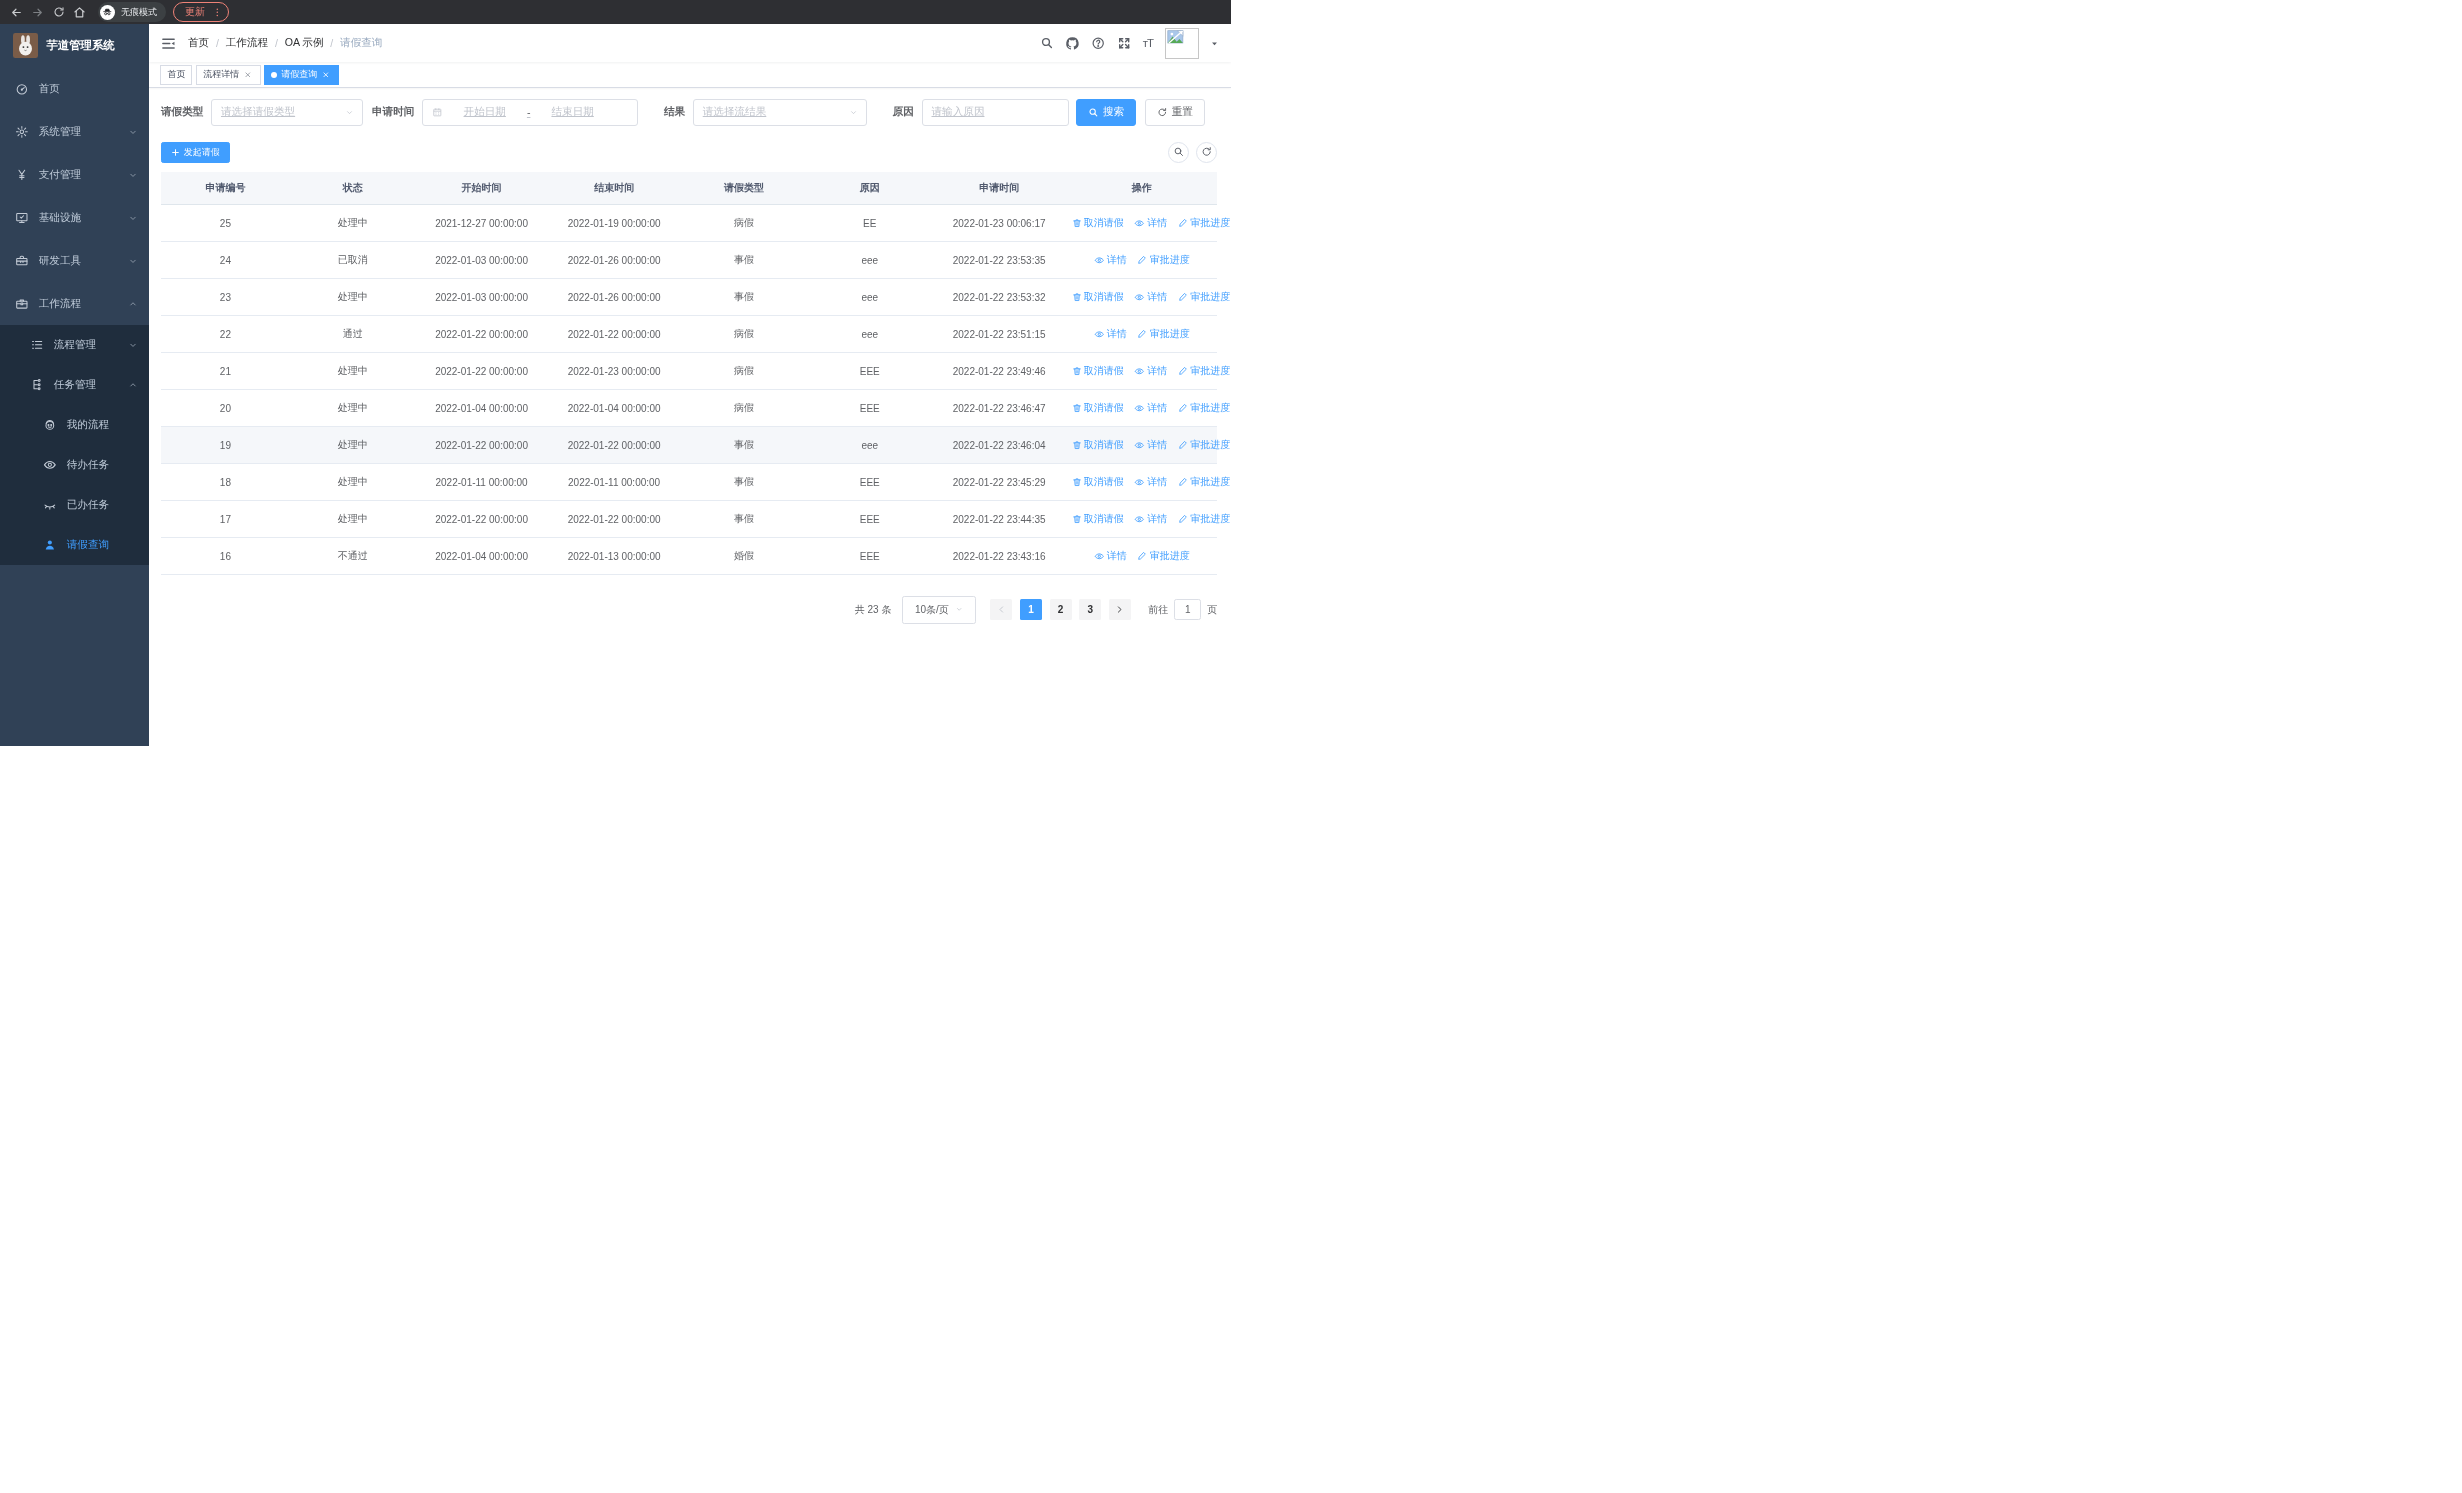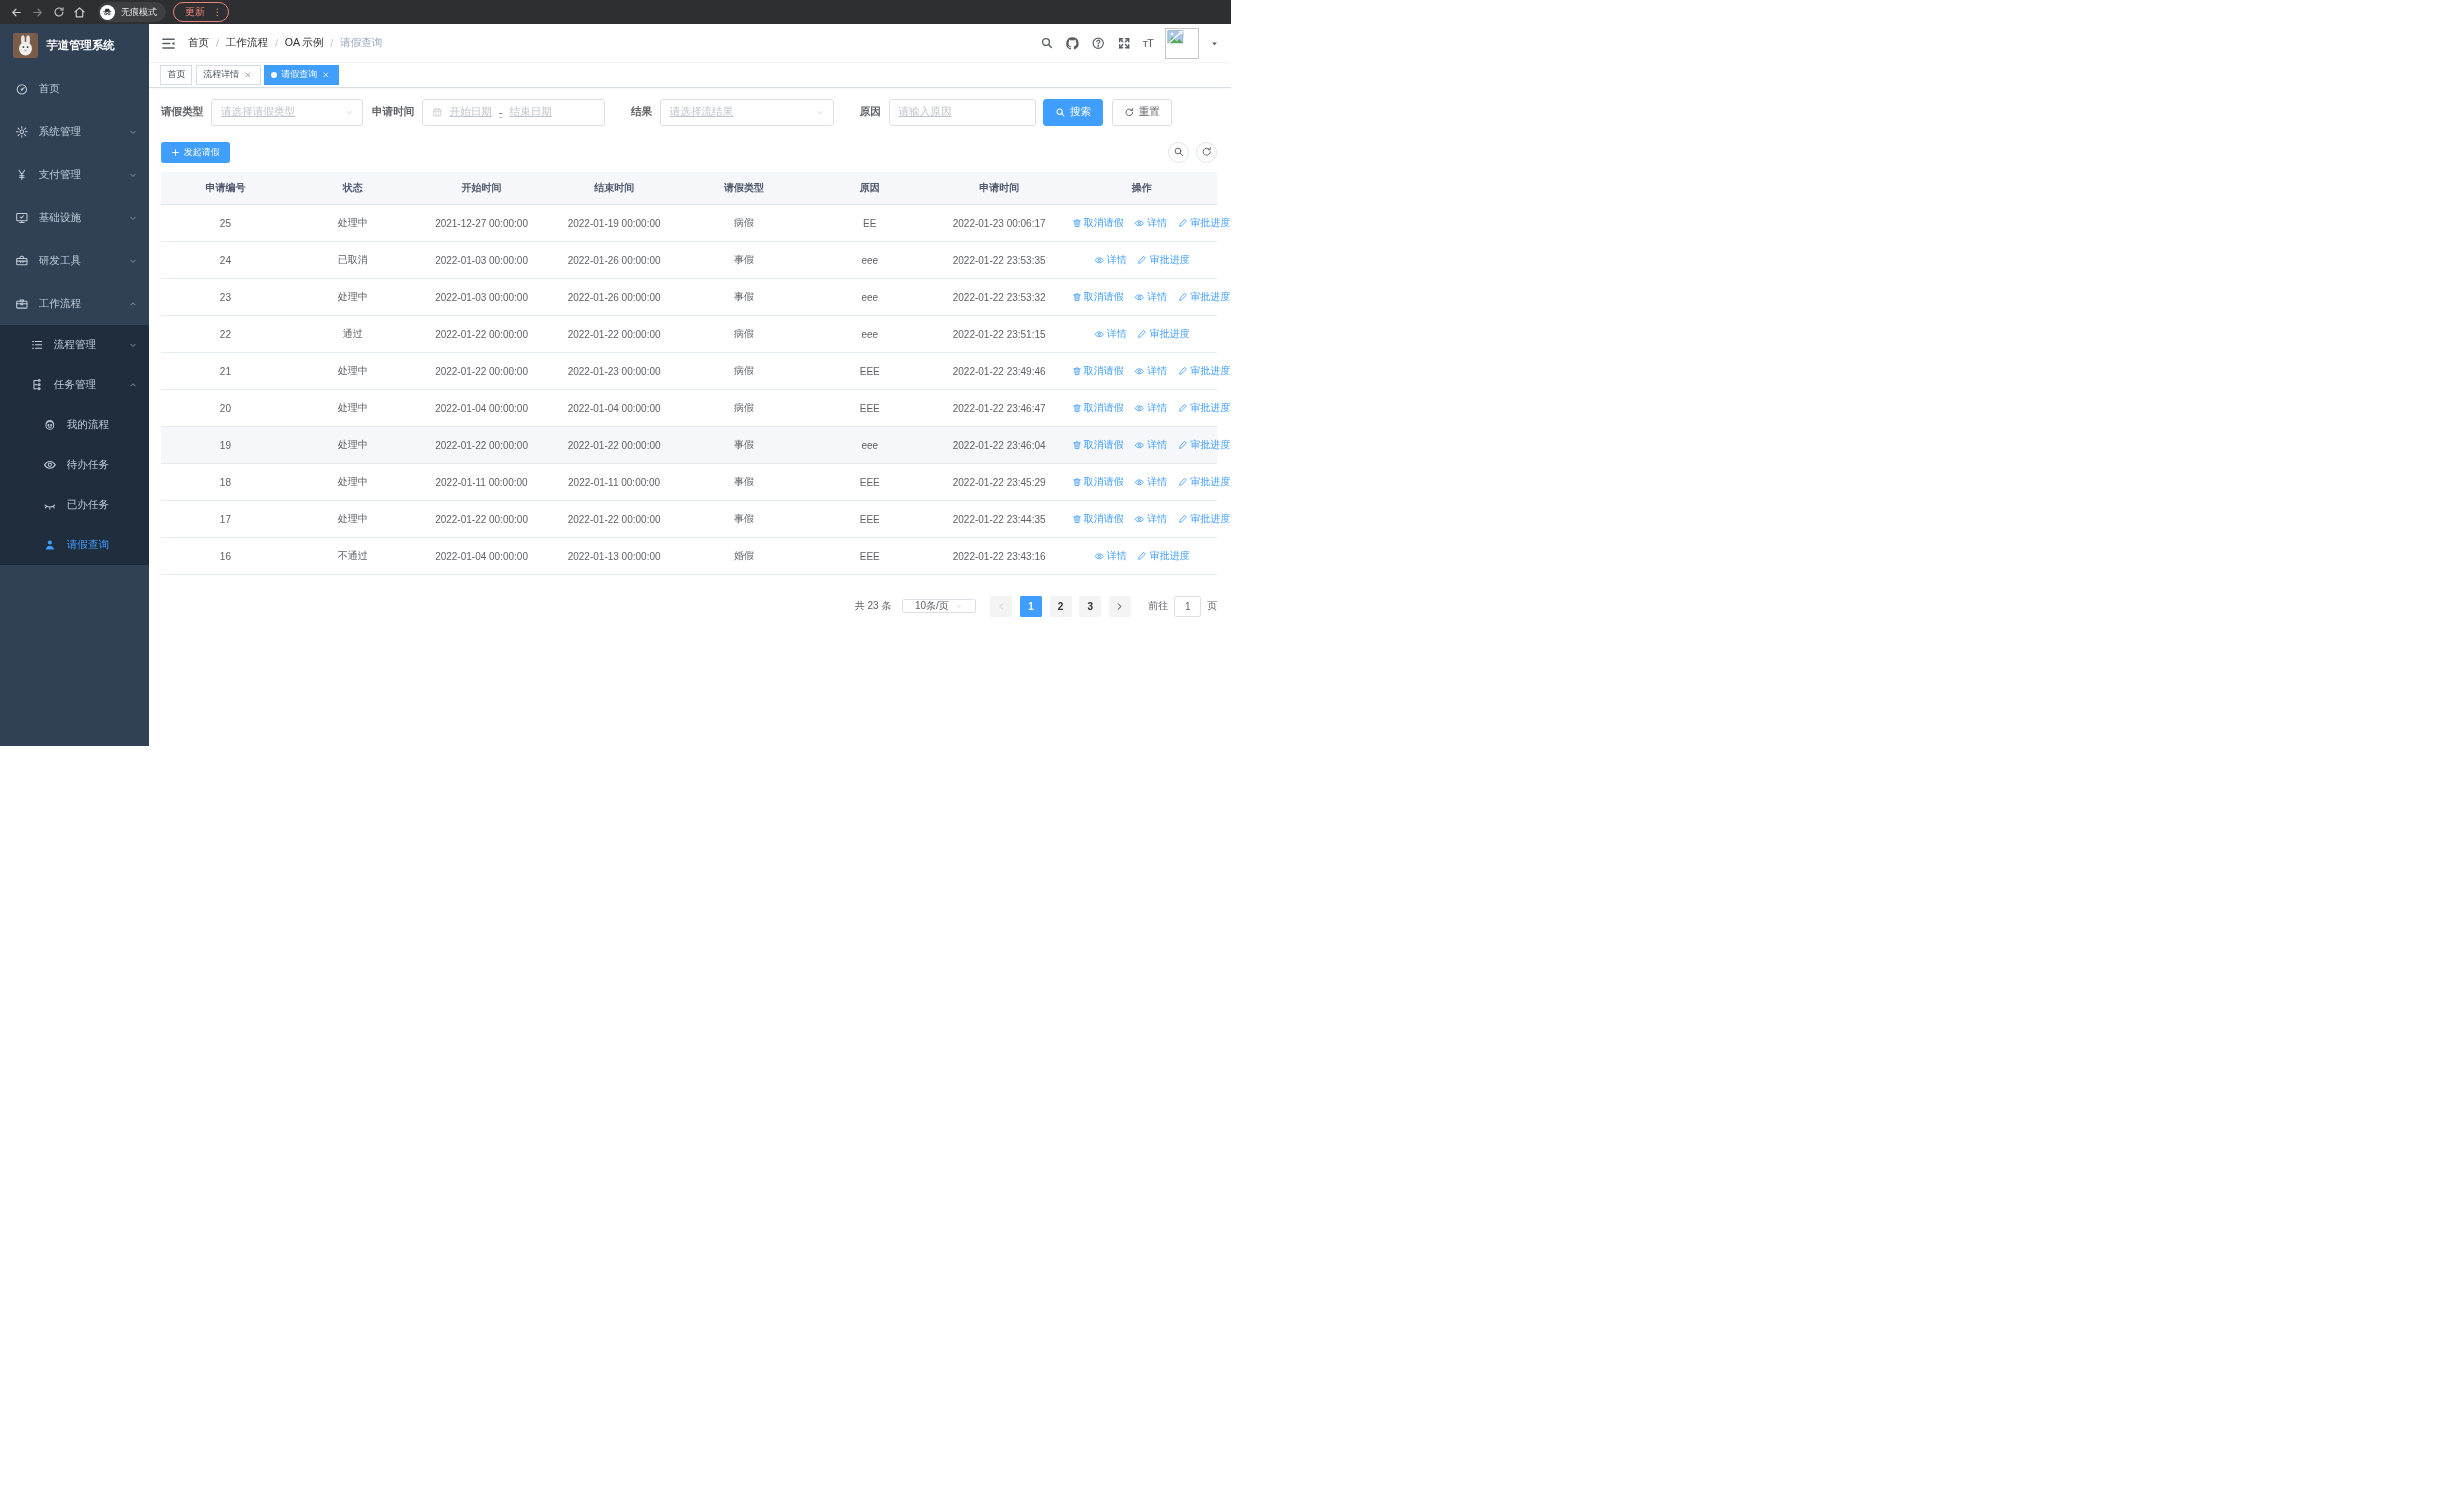--- a/index.html
+++ b/index.html
@@ -76,21 +76,21 @@
   
   table.grid { width:100%; border-collapse:collapse; margin-top:9px; table-layout:fixed; }
   .grid th { height:33px; background:#f5f7fa; color:#515a6e; font-size:10px; font-weight:bold; text-align:center; border-bottom:0.8px solid #dfe6ec; }
   .grid td { height:37px; color:#606266; font-size:10px; text-align:center; border-bottom:0.8px solid #e6ebf2; white-space:nowrap; }
   .grid tr.hl td { background:#f5f7fa; }
   .row-link { color:#409eff; font-size:10px; display:inline-flex; align-items:center; gap:2.3px; margin:0 5.3px; cursor:pointer; white-space:nowrap; }
 
   
   .pager { display:flex; align-items:center; justify-content:flex-end; margin-top:20.5px; font-size:10px; color:#606266; }
   .pg-total { margin-right:10.6px; }
-  .pg-size { width:74px; height:14px; border:0.8px solid #dcdfe6; border-radius:2.3px; display:flex; align-items:center; justify-content:center; gap:6px; color:#606266; background:#fff; margin-right:10.6px; cursor:pointer; }
+  .pg-size { width:74px; height:28px; border:0.8px solid #dcdfe6; border-radius:2.3px; display:flex; align-items:center; justify-content:center; gap:6px; color:#606266; background:#fff; margin-right:10.6px; cursor:pointer; }
   .pg-btn { min-width:22px; height:21px; margin:0 3.8px; background:#f4f4f5; border-radius:1.5px; display:inline-flex; align-items:center; justify-content:center; font-weight:bold; color:#303133; cursor:pointer; }
   .pg-btn.arrow { color:#c0c4cc; font-weight:normal; }
   .pg-btn.arrow.on { color:#303133; }
   .pg-btn.active { background:#409eff; color:#fff; }
   .pg-goto { margin-left:13.7px; display:flex; align-items:center; gap:6px; }
   .pg-input { width:27px; height:21px; border:0.8px solid #dcdfe6; border-radius:2.3px; display:flex; align-items:center; justify-content:center; color:#606266; background:#fff; }
 </style>
 </head>
 <body>
 
@@ -409,21 +409,21 @@
         <div class="f-ctl" style="width:152px">
           <span>请选择请假类型</span>
           <span class="sel-chev">
               <svg width="9" height="9" viewBox="0 0 24 24" fill="none" stroke="currentColor" stroke-width="2">
                 <path d="M6 9l6 6 6-6"></path>
               </svg>
             </span>
         </div>
         <span class="f-gap" style="width:9px"></span>
         <span class="f-label">申请时间</span>
-        <div class="f-ctl" style="width:183px; gap:7px">
+        <div class="f-ctl" style="width:216px; gap:21px">
           <span>
               <svg width="10.6" height="10.6" viewBox="0 0 24 24" fill="none" stroke="currentColor" stroke-width="1.8">
                 <rect x="4" y="5" width="16" height="15" rx="1"></rect>
                 <path d="M4 9.5h16M8.5 3v4M15.5 3v4M8 13h2M14 13h2M8 16.5h2M14 16.5h2"></path>
               </svg>
             </span>
           <span>开始日期</span>
           <span style="color:#606266">-</span>
           <span>结束日期</span>
         </div>

